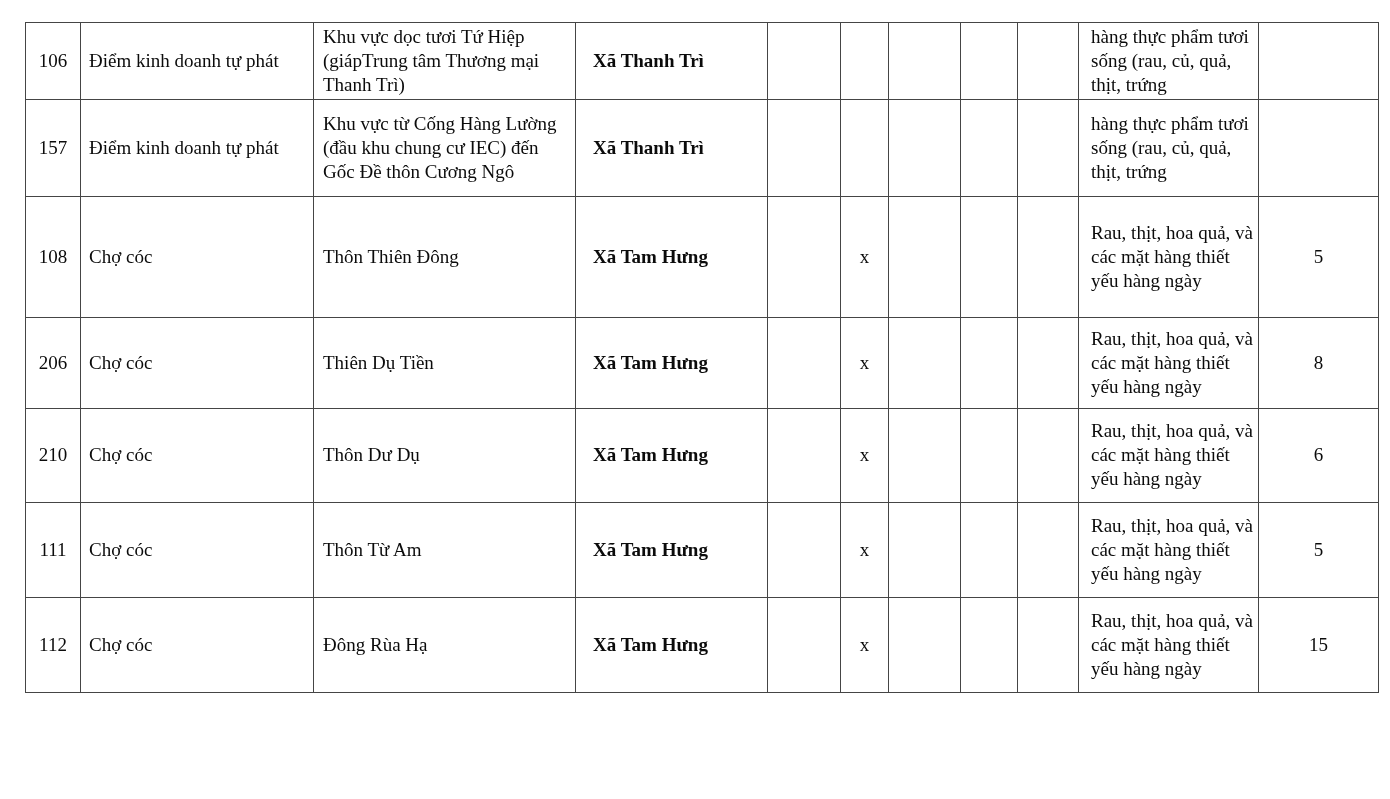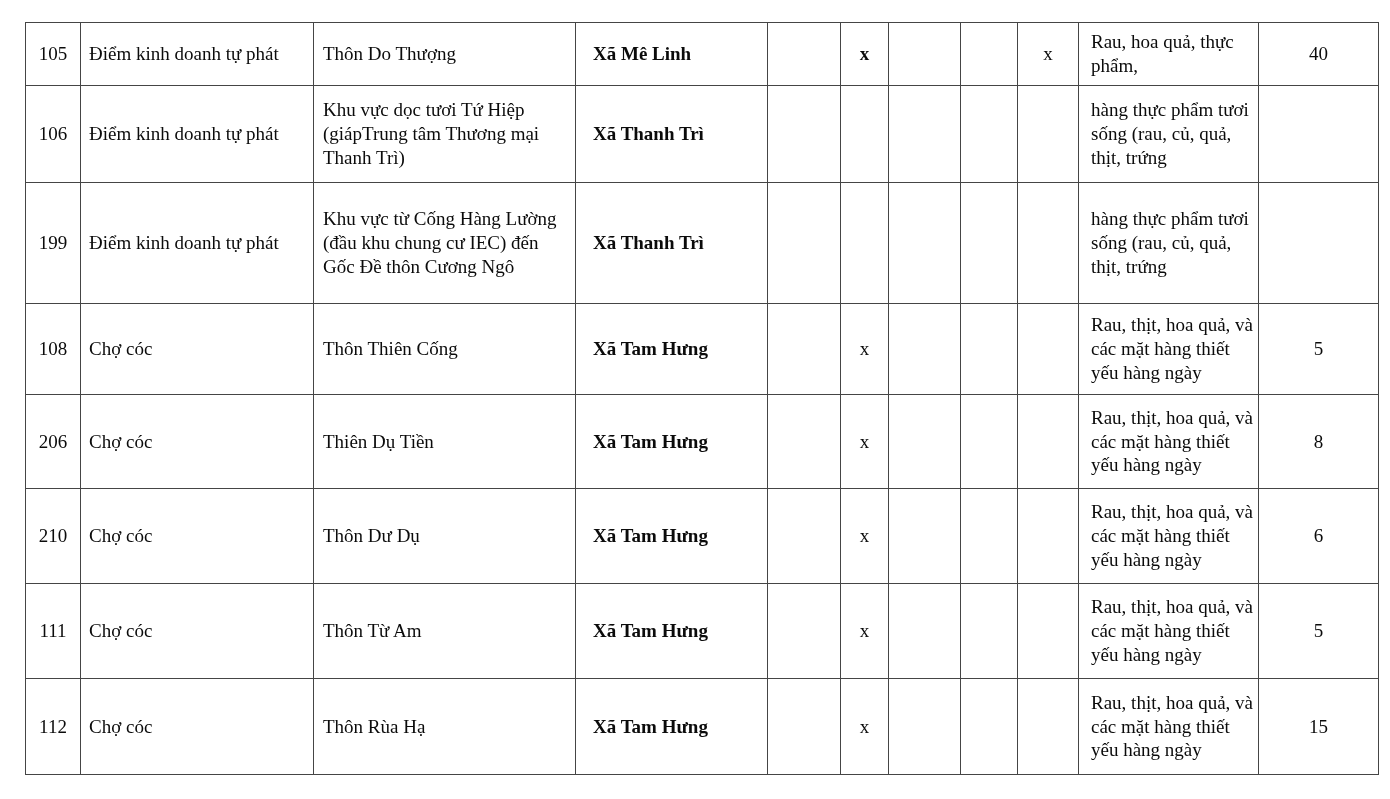--- a/index.html
+++ b/index.html
@@ -70,62 +70,49 @@
       <col class="w5">
         <col class="w6">
         <col class="w7">
         <col class="w8">
       <col class="w9">
         <col class="w10">
         <col class="w11">
     </colgroup>
     <tbody>
         <tr>
-          <td class="c1">105</td>
-          <td class="c2">Điểm kinh doanh tự phát</td>
-          <td class="c3">Thôn Do Thượng</td>
-          <td class="c4">Xã Mê Linh</td>
-          <td class="c5"></td>
-          <td class="c6 strong">x</td>
-          <td class="c7"></td>
-          <td class="c8"></td>
-          <td class="c9">x</td>
-          <td class="c10">Rau, hoa quả, thực phẩm,</td>
-          <td class="c11">40</td>
-        </tr>
-        <tr>
           <td class="c1">106</td>
           <td class="c2">Điểm kinh doanh tự phát</td>
           <td class="c3">Khu vực dọc tươi Tứ Hiệp (giápTrung tâm Thương mại Thanh Trì)</td>
           <td class="c4">Xã Thanh Trì</td>
           <td class="c5"></td>
           <td class="c6"></td>
           <td class="c7"></td>
           <td class="c8"></td>
           <td class="c9"></td>
           <td class="c10">hàng thực phẩm tươi sống (rau, củ, quả, thịt, trứng</td>
           <td class="c11"></td>
         </tr>
         <tr>
-          <td class="c1">199</td>
+          <td class="c1">157</td>
           <td class="c2">Điểm kinh doanh tự phát</td>
           <td class="c3">Khu vực từ Cống Hàng Lường (đầu khu chung cư IEC) đến Gốc Đề thôn Cương Ngô</td>
           <td class="c4">Xã Thanh Trì</td>
           <td class="c5"></td>
           <td class="c6"></td>
           <td class="c7"></td>
           <td class="c8"></td>
           <td class="c9"></td>
           <td class="c10">hàng thực phẩm tươi sống (rau, củ, quả, thịt, trứng</td>
           <td class="c11"></td>
         </tr>
         <tr>
           <td class="c1">108</td>
           <td class="c2">Chợ cóc</td>
-          <td class="c3">Thôn Thiên Cống</td>
+          <td class="c3">Thôn Thiên Đông</td>
           <td class="c4">Xã Tam Hưng</td>
           <td class="c5"></td>
           <td class="c6">x</td>
           <td class="c7"></td>
           <td class="c8"></td>
           <td class="c9"></td>
           <td class="c10">Rau, thịt, hoa quả, và các mặt hàng thiết yếu hàng ngày</td>
           <td class="c11">5</td>
         </tr>
         <tr>
@@ -163,21 +150,21 @@
           <td class="c6">x</td>
           <td class="c7"></td>
           <td class="c8"></td>
           <td class="c9"></td>
           <td class="c10">Rau, thịt, hoa quả, và các mặt hàng thiết yếu hàng ngày</td>
           <td class="c11">5</td>
         </tr>
         <tr>
           <td class="c1">112</td>
           <td class="c2">Chợ cóc</td>
-          <td class="c3">Thôn Rùa Hạ</td>
+          <td class="c3">Đông Rùa Hạ</td>
           <td class="c4">Xã Tam Hưng</td>
           <td class="c5"></td>
           <td class="c6">x</td>
           <td class="c7"></td>
           <td class="c8"></td>
           <td class="c9"></td>
           <td class="c10">Rau, thịt, hoa quả, và các mặt hàng thiết yếu hàng ngày</td>
           <td class="c11">15</td>
         </tr>
       </tbody>

